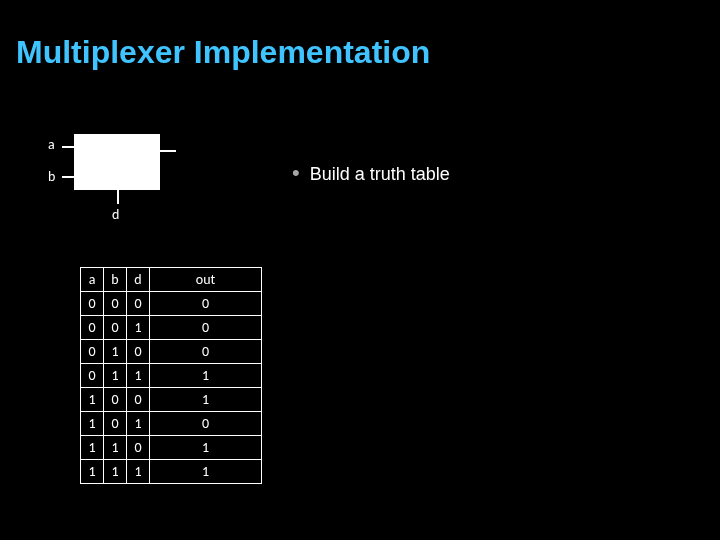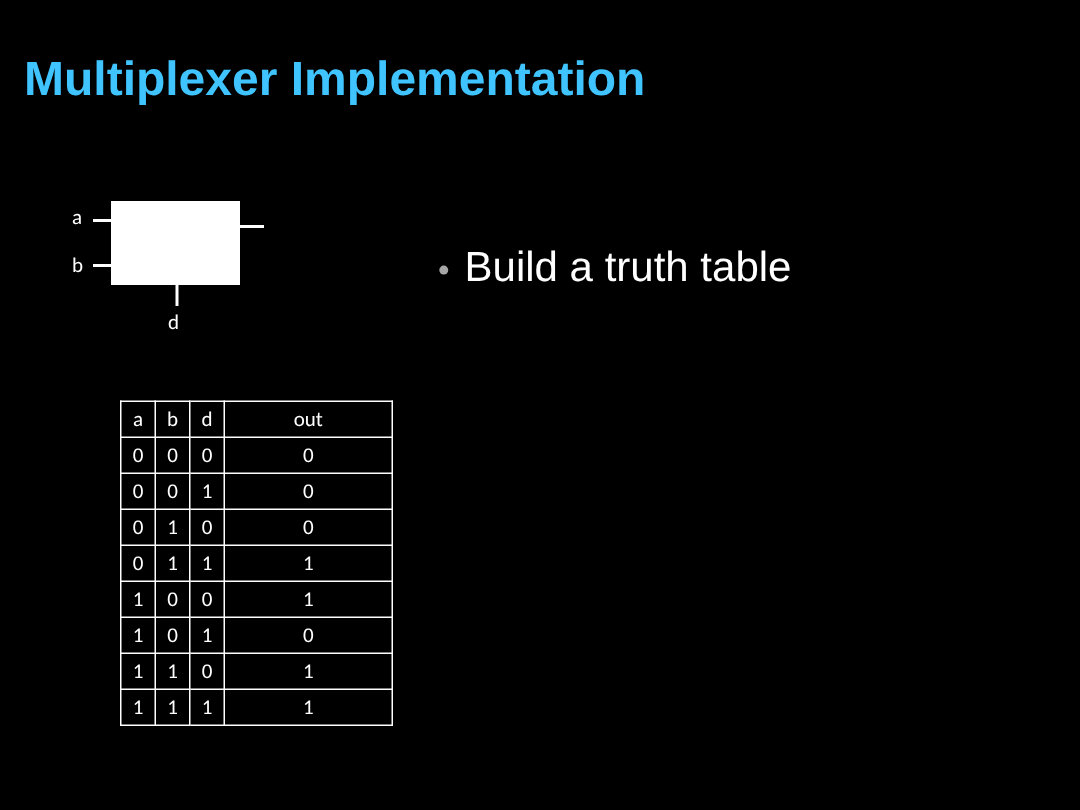--- a/index.html
+++ b/index.html
@@ -10,21 +10,21 @@
   .box { position: absolute; top: 6px; left: 20px; width: 86px; height: 56px; background: #fff; }
   .wire-a { position: absolute; top: 18px; left: 8px; width: 12px; height: 2px; background: #fff; }
   .wire-b { position: absolute; top: 48px; left: 8px; width: 12px; height: 2px; background: #fff; }
   .wire-d { position: absolute; top: 62px; left: 63px; width: 2px; height: 14px; background: #fff; }
   .wire-out { position: absolute; top: 22px; left: 106px; width: 16px; height: 2px; background: #fff; }
   .lbl-a { position: absolute; top: 8px; left: -6px; font-size: 14px; font-family: Calibri, Arial, sans-serif; color:#fff; }
   .lbl-b { position: absolute; top: 40px; left: -6px; font-size: 14px; font-family: Calibri, Arial, sans-serif; color:#fff; }
   .lbl-d { position: absolute; top: 78px; left: 58px; font-size: 14px; font-family: Calibri, Arial, sans-serif; color:#fff; }
   .bullet-row { position: absolute; top: 162px; left: 292px; display: flex; align-items: baseline; gap: 10px; }
   .bullet-dot { font-size: 22px; color: #a6a6a6; line-height: 1; }
-  .bullet-text { font-size: 28px; color: #fff; font-family: Arial, sans-serif; }
+  .bullet-text { font-size: 18px; color: #fff; font-family: Arial, sans-serif; }
   .formula { position: absolute; top: 202px; left: 326px; font-size: 17px; color: #fff; font-family: Calibri, Arial, sans-serif; white-space: nowrap; }
   .ov { text-decoration: overline; text-decoration-thickness: 1px; }
   .tt { position: absolute; top: 267px; left: 80px; border-collapse: collapse; }
   .tt th, .tt td { border: 1px solid #fff; font-family: Calibri, Arial, sans-serif; font-size: 14px; text-align: center; font-weight: normal; color:#fff; padding: 0; }
   .tt th { height: 24px; }
   .tt td { height: 24px; }
   .col-abd { width: 23px; }
   .col-out { width: 112px; }
 </style>
 </head>

